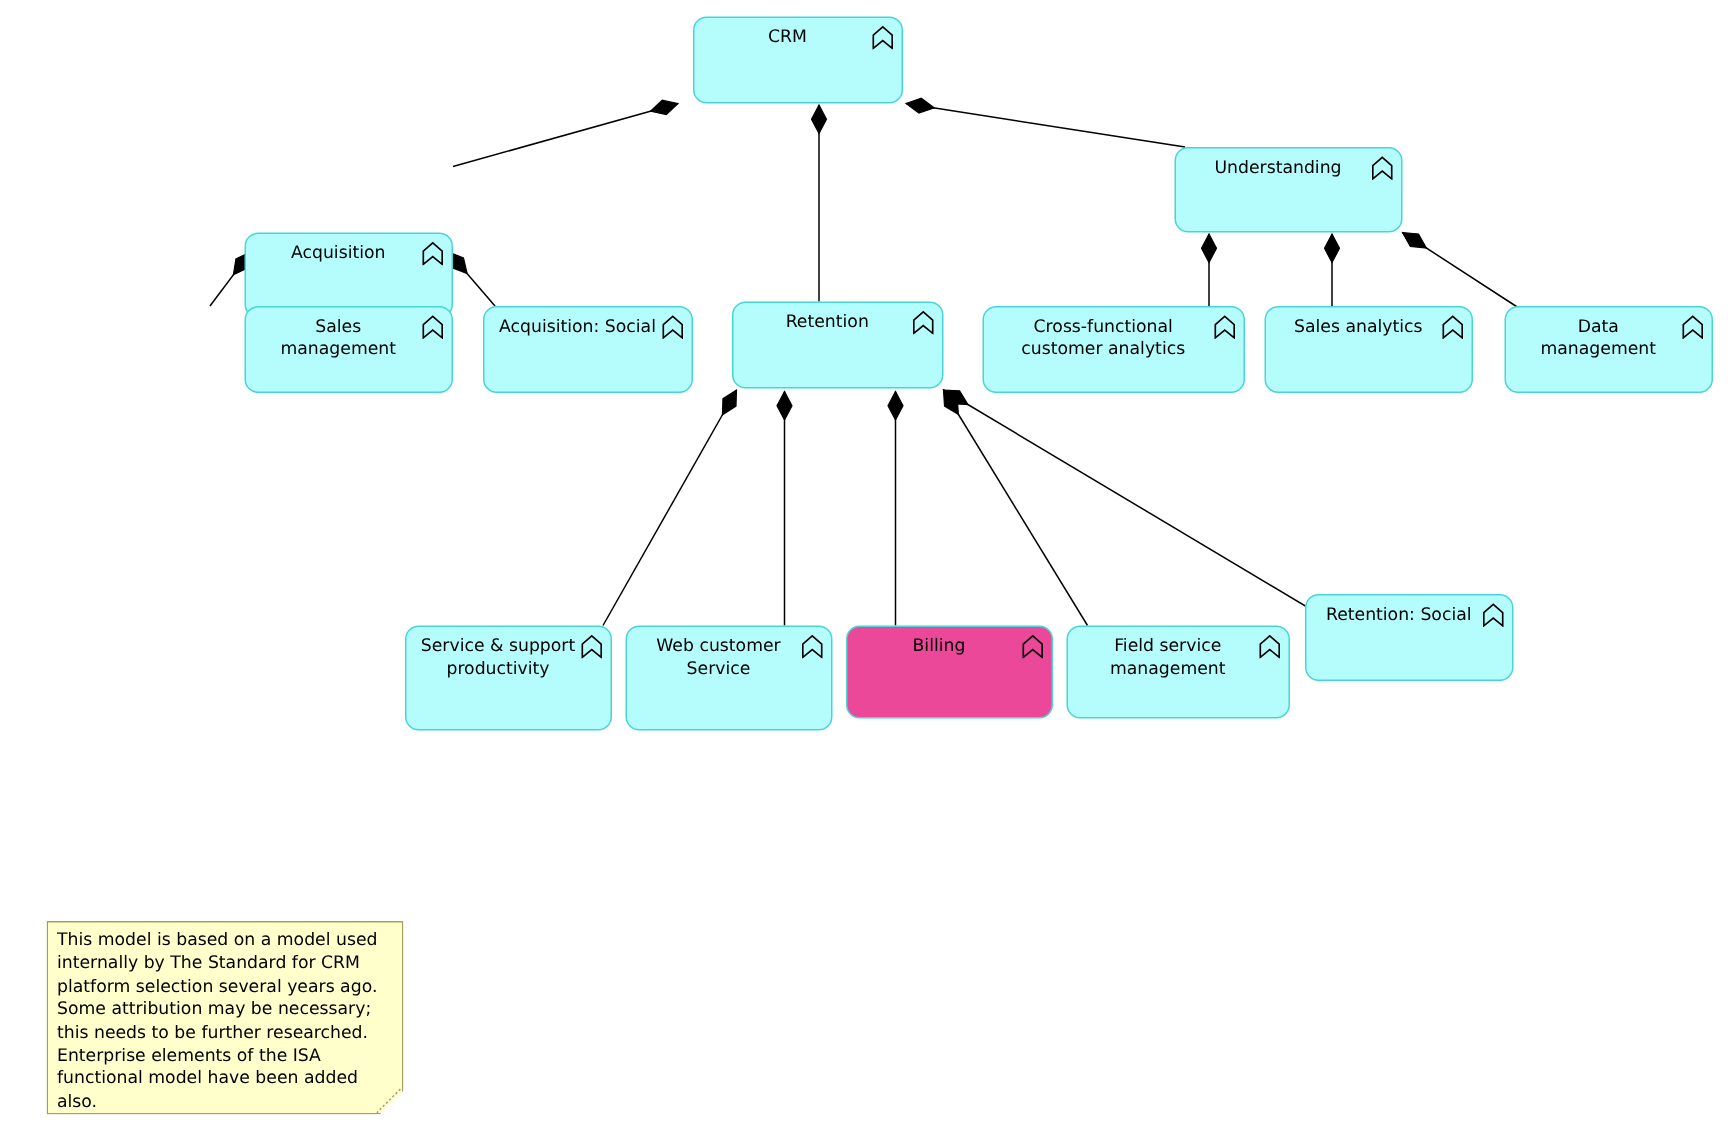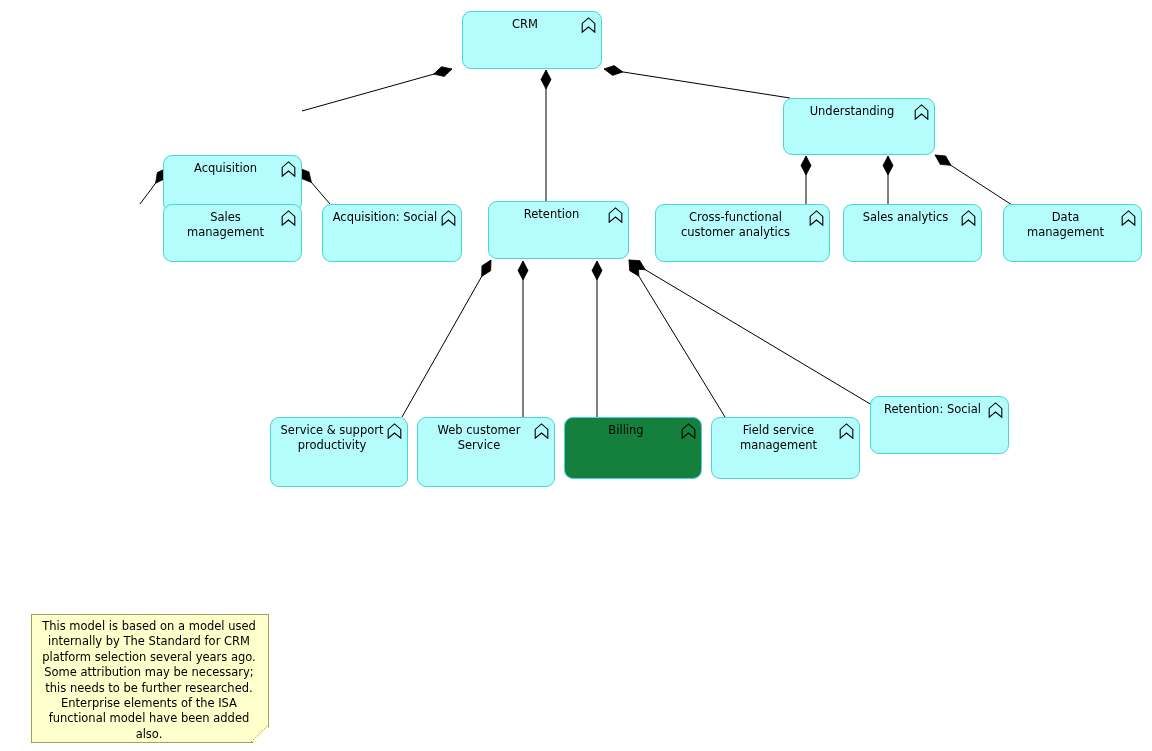--- a/index.html
+++ b/index.html
@@ -250,21 +250,21 @@
       </div>
       <div class="node" style="left: 417px; top: 417px; width: 138px; height: 70px; background: rgb(181, 253, 253); border-color: rgb(74, 212, 212);">
         <div class="node-label">Web customer
 Service</div>
         <div class="cap-icon">
           <svg width="15" height="16" viewBox="0 0 15 16" xmlns="http://www.w3.org/2000/svg">
             <path d="M1.2 15.2 L1.2 6.4 L7.5 0.9 L13.8 6.4 L13.8 15.2 L7.5 10.0 Z" fill="none" stroke="#000000" stroke-width="1.1" stroke-linejoin="miter"></path>
           </svg>
         </div>
       </div>
-      <div class="node" style="left: 564px; top: 417px; width: 138px; height: 62px; background: #15803d; border-color: rgb(74, 212, 212);">
+      <div class="node" style="left: 564px; top: 417px; width: 138px; height: 62px; background: #ec4899; border-color: rgb(74, 212, 212);">
         <div class="node-label">Billing</div>
         <div class="cap-icon">
           <svg width="15" height="16" viewBox="0 0 15 16" xmlns="http://www.w3.org/2000/svg">
             <path d="M1.2 15.2 L1.2 6.4 L7.5 0.9 L13.8 6.4 L13.8 15.2 L7.5 10.0 Z" fill="none" stroke="#000000" stroke-width="1.1" stroke-linejoin="miter"></path>
           </svg>
         </div>
       </div>
       <div class="node" style="left: 711px; top: 417px; width: 149px; height: 62px; background: rgb(181, 253, 253); border-color: rgb(74, 212, 212);">
         <div class="node-label">Field service
 management</div>
@@ -277,20 +277,20 @@
       <div class="node" style="left: 870px; top: 396px; width: 139px; height: 58px; background: rgb(181, 253, 253); border-color: rgb(74, 212, 212);">
         <div class="node-label">Retention: Social</div>
         <div class="cap-icon">
           <svg width="15" height="16" viewBox="0 0 15 16" xmlns="http://www.w3.org/2000/svg">
             <path d="M1.2 15.2 L1.2 6.4 L7.5 0.9 L13.8 6.4 L13.8 15.2 L7.5 10.0 Z" fill="none" stroke="#000000" stroke-width="1.1" stroke-linejoin="miter"></path>
           </svg>
         </div>
       </div>
     </div>
 
-  <div class="note" id="model-note" style="left: 31px; top: 614px; width: 238px; height: 129px; background: rgb(255, 255, 204); border-color: rgb(160, 160, 96); text-align: center;">
+  <div class="note" id="model-note" style="left: 31px; top: 614px; width: 238px; height: 129px; background: rgb(255, 255, 204); border-color: rgb(160, 160, 96);">
     <div class="note-text">This model is based on a model used internally by The Standard for CRM platform selection several years ago. Some attribution may be necessary; this needs to be further researched. Enterprise elements of the ISA functional model have been added also.</div>
     <svg class="note-fold" width="17" height="17" viewBox="0 0 17 17" xmlns="http://www.w3.org/2000/svg">
       <line x1="0" y1="17" x2="17" y2="0" stroke="#a0a060" stroke-width="1" stroke-dasharray="1.5 1.5"></line>
     </svg>
   </div>
 
 </div>
 
 </body></html>

